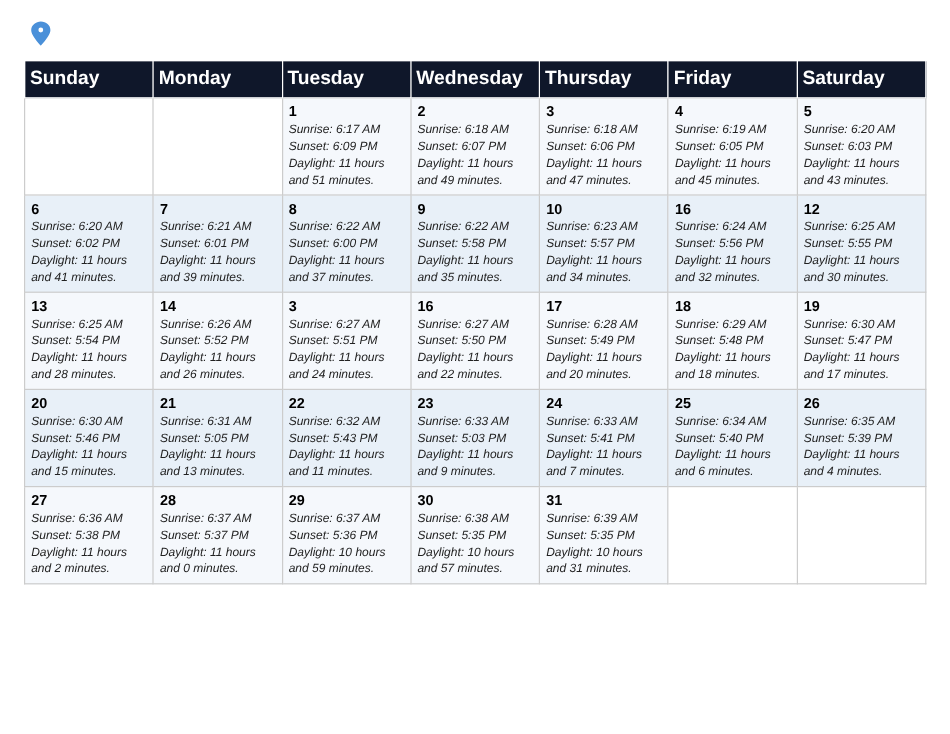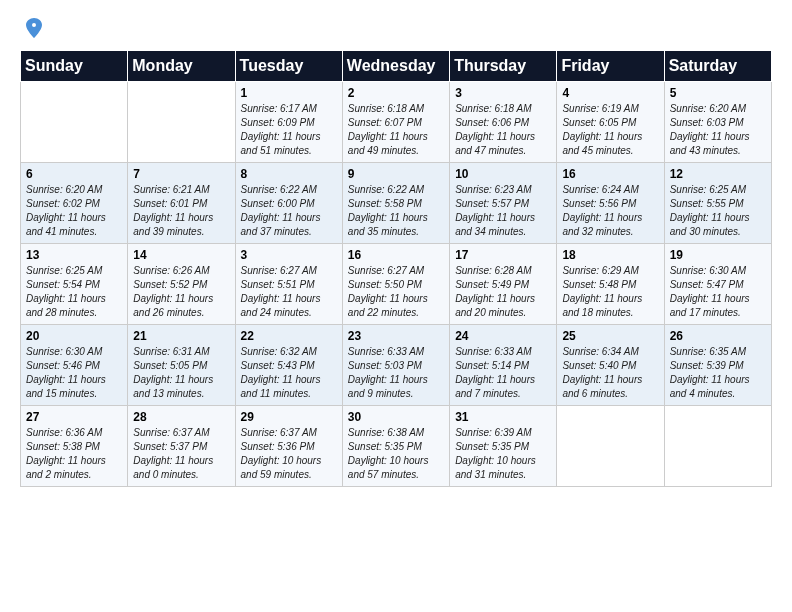--- a/index.html
+++ b/index.html
@@ -316,21 +316,21 @@
         <div class="day-info">
           <span>Sunrise: 6:33 AM</span><br>
           <span>Sunset: 5:03 PM</span><br>
           <span>Daylight: 11 hours and 9 minutes.</span>
         </div>
       </td>
         <td>
         <span class="day-num">24</span>
         <div class="day-info">
           <span>Sunrise: 6:33 AM</span><br>
-          <span>Sunset: 5:14 PM</span><br>
+          <span>Sunset: 5:41 PM</span><br>
           <span>Daylight: 11 hours and 7 minutes.</span>
         </div>
       </td>
         <td>
         <span class="day-num">25</span>
         <div class="day-info">
           <span>Sunrise: 6:34 AM</span><br>
           <span>Sunset: 5:40 PM</span><br>
           <span>Daylight: 11 hours and 6 minutes.</span>
         </div>

